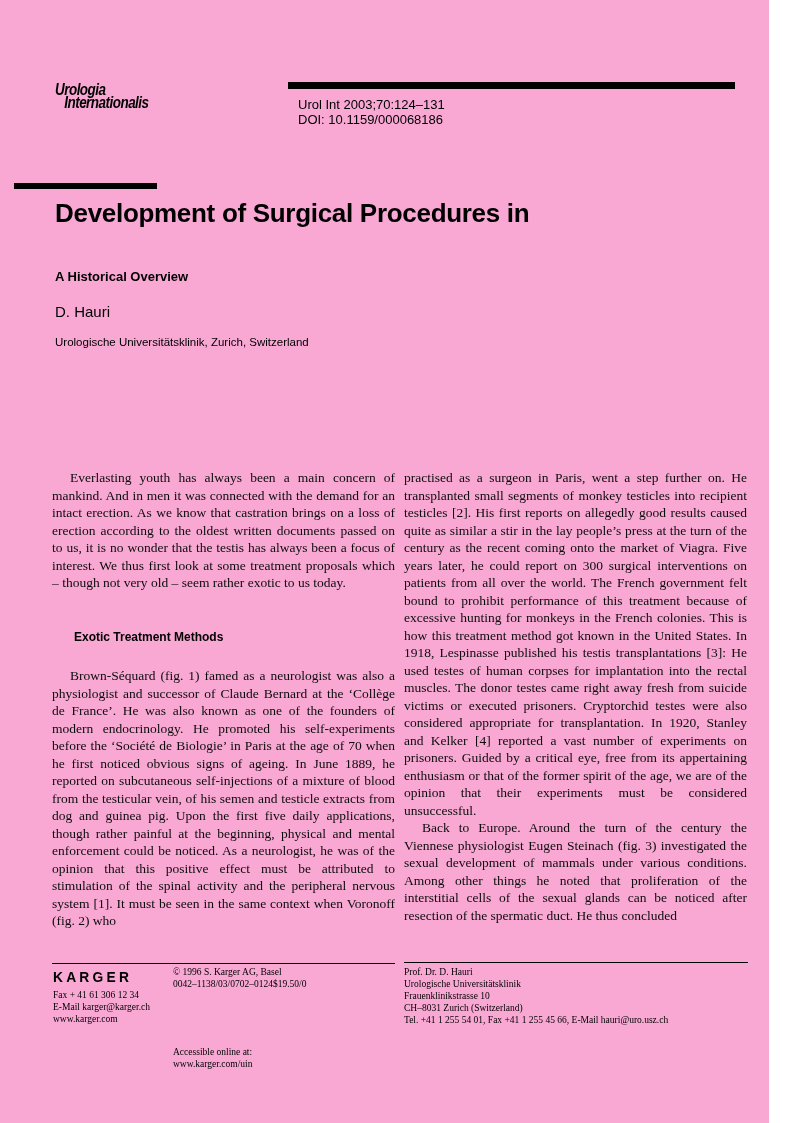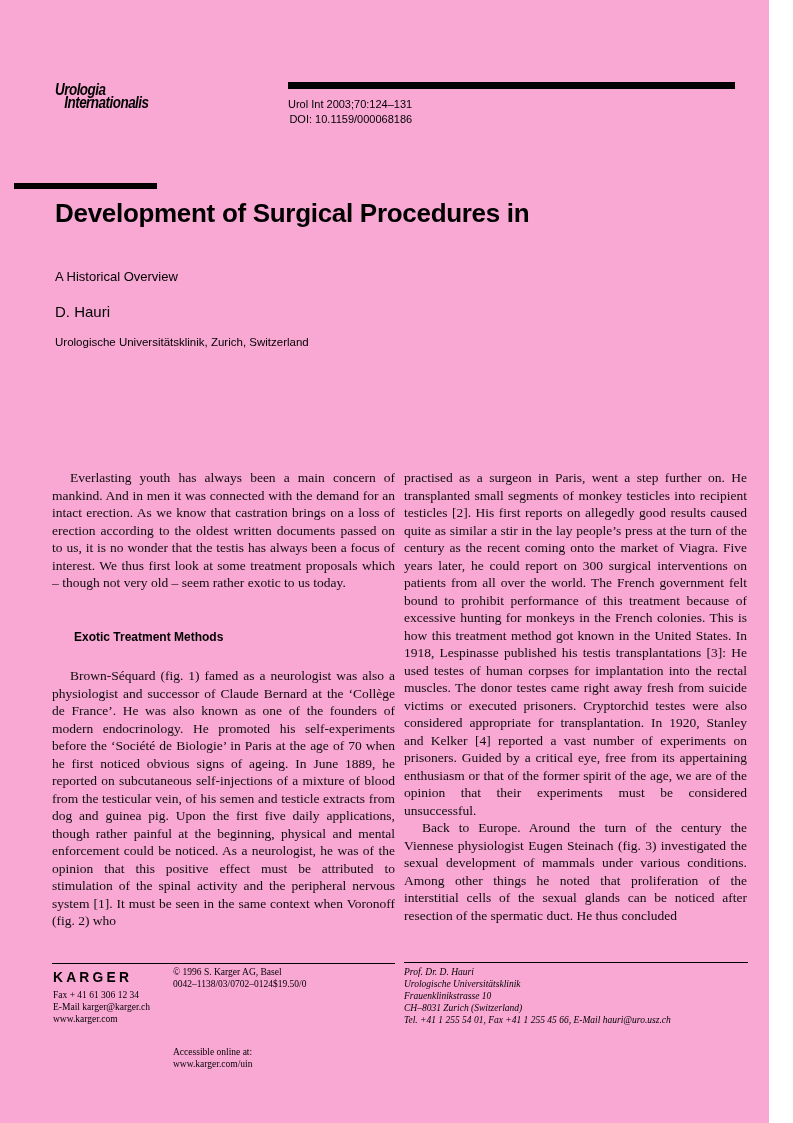--- a/index.html
+++ b/index.html
@@ -21,39 +21,39 @@
     letter-spacing:-0.6px;
     transform:scaleX(0.84); transform-origin:0 0;
     color:#000;
   }
   .logo .l2 { padding-left:11px; }
   .header-bar {
     position:absolute; left:288px; top:82px;
     width:447px; height:7px; background:#000;
   }
   .citation {
-    position:absolute; left:288px; top:97px;
+    position:absolute; left:298px; top:97px;
     font-family:"Liberation Sans", sans-serif;
-    font-size:11px; line-height:15px; color:#000;text-align:right;
+    font-size:13px; line-height:15px; color:#000;
   }
   
   .title-rule {
     position:absolute; left:14px; top:183px;
     width:143px; height:6px; background:#000;
   }
   .article-title {
     position:absolute; left:55px; top:197px;
     font-family:"Liberation Sans", sans-serif;
     font-weight:bold; font-size:26px; line-height:32px;
     letter-spacing:-0.3px; color:#000;
   }
   .article-subtitle {
     position:absolute; left:55px; top:269px;
     font-family:"Liberation Sans", sans-serif;
-    font-weight:normal; font-size:13px; color:#000;
+    font-weight:bold; font-size:13px; color:#000;
   }
   .author {
     position:absolute; left:55px; top:303px;
     font-family:"Liberation Sans", sans-serif;
     font-size:15px; color:#000;
   }
   .affiliation {
     position:absolute; left:55px; top:336px;
     font-family:"Liberation Sans", sans-serif;
     font-size:11.5px; color:#000;
@@ -90,21 +90,21 @@
   }
   .ftxt {
     position:absolute;
     font-family:"Liberation Serif", serif;
     font-size:9.5px; line-height:12px; color:#000;
     white-space:nowrap;
   }
   .f-contact   { left:53px;  top:989px; }
   .f-copy      { left:173px; top:966px; }
   .f-online    { left:173px; top:1001px;margin-top:45px; }
-  .f-corr      { left:404px; top:966px;font-style:italic; }
+  .f-corr      { left:404px; top:966px; }
 </style>
 </head>
 <body>
 
 <div class="page">
 
   <div class="logo">
     <div class="l1">Urologia</div>
     <div class="l2">Internationalis</div>
   </div>

